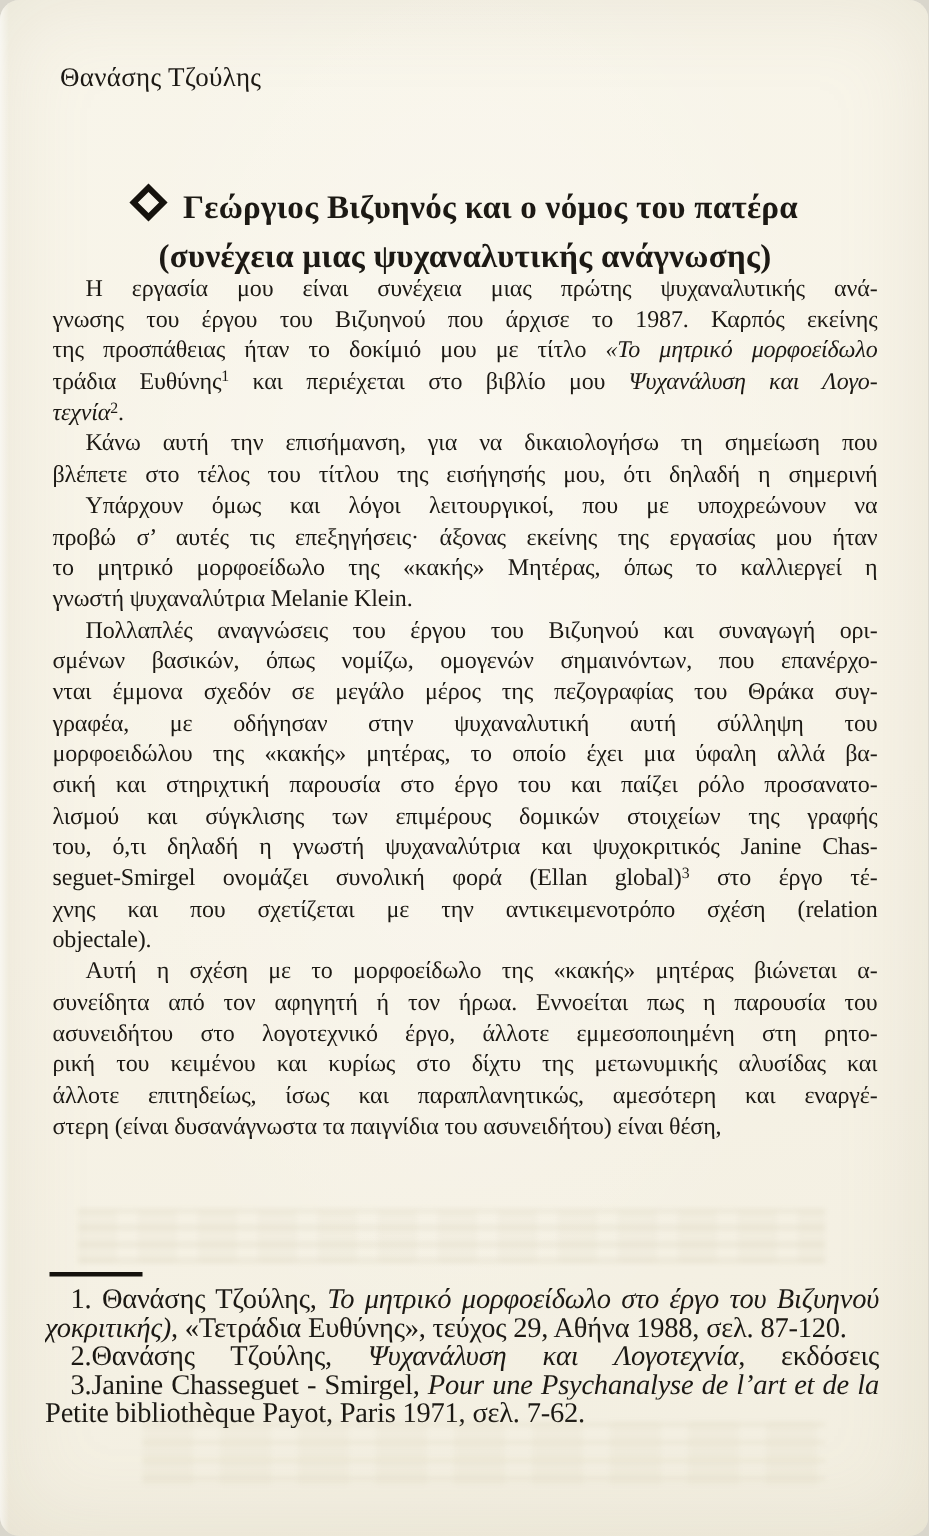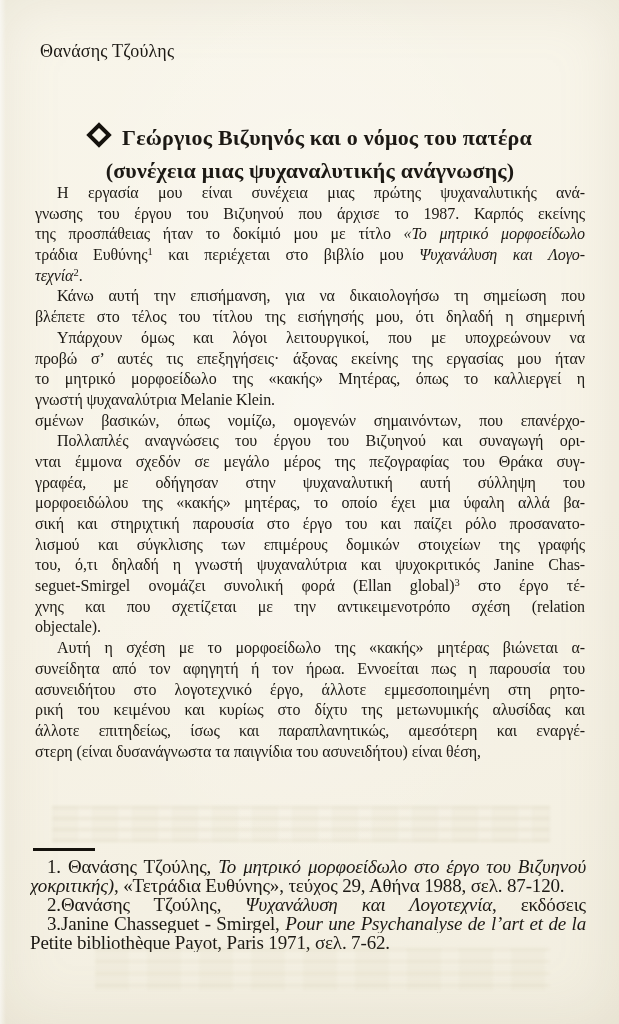--- a/index.html
+++ b/index.html
@@ -4,20 +4,21 @@
 <style>
   html,body { margin:0; padding:0; background:#d9d6cc; }
   .page {
     position:relative; width:619px; height:1024px; overflow:hidden;
     background:
       radial-gradient(ellipse at 50% 40%, rgba(255,255,255,.35) 0%, rgba(255,255,255,0) 60%),
       linear-gradient(168deg, var(--paper,#f8f5ea) 0%, #f7f3e7 55%, #f2eee0 100%);
     box-shadow: inset 0 0 60px rgba(170,160,125,.18);
     font-family:"Liberation Serif","DejaVu Serif",serif;
     color:var(--ink,#1c1914);
+    border-radius:13px;
   }
   .scan-edge { position:absolute; left:0; top:0; width:6px; height:100%;
     background:linear-gradient(90deg, rgba(255,255,255,.55), rgba(255,255,255,0)); }
 
   .author { position:absolute; top:41px; left:40px; font-size:18px; letter-spacing:.2px; }
 
   .titleblock { position:absolute; top:121px; left:35px; width:550px;
     text-align:center; font-weight:bold; font-size:22px; line-height:33px; letter-spacing:.2px; }
   .diamond { display:inline-block; width:10px; height:10px; border:4px solid #15120d;
     transform:rotate(45deg); margin-right:14px; margin-left:2px; vertical-align:1px; }
@@ -64,22 +65,22 @@
       <div class="tline">γνωσης του έργου του Βιζυηνού που άρχισε το 1987. Καρπός εκείνης</div>
       <div class="tline">της προσπάθειας ήταν το δοκίμιό μου με τίτλο <span class="it">«Το μητρικό μορφοείδωλο</span></div>
       <div class="tline">τράδια Ευθύνης<sup>1</sup> και περιέχεται στο βιβλίο μου <span class="it">Ψυχανάλυση και Λογο-</span></div>
       <div class="tline last"><span class="it">τεχνία</span><sup>2</sup>.</div>
       <div class="tline ind">Κάνω αυτή την επισήμανση, για να δικαιολογήσω τη σημείωση που</div>
       <div class="tline">βλέπετε στο τέλος του τίτλου της εισήγησής μου, ότι δηλαδή η σημερινή</div>
       <div class="tline ind">Υπάρχουν όμως και λόγοι λειτουργικοί, που με υποχρεώνουν να</div>
       <div class="tline">προβώ σ’ αυτές τις επεξηγήσεις· άξονας εκείνης της εργασίας μου ήταν</div>
       <div class="tline">το μητρικό μορφοείδωλο της «κακής» Μητέρας, όπως το καλλιεργεί η</div>
       <div class="tline last">γνωστή ψυχαναλύτρια Melanie Klein.</div>
+      <div class="tline ind">Πολλαπλές αναγνώσεις του έργου του Βιζυηνού και συναγωγή ορι-</div>
       <div class="tline">σμένων βασικών, όπως νομίζω, ομογενών σημαινόντων, που επανέρχο-</div>
-      <div class="tline ind">Πολλαπλές αναγνώσεις του έργου του Βιζυηνού και συναγωγή ορι-</div>
       <div class="tline">νται έμμονα σχεδόν σε μεγάλο μέρος της πεζογραφίας του Θράκα συγ-</div>
       <div class="tline">γραφέα, με οδήγησαν στην ψυχαναλυτική αυτή σύλληψη του</div>
       <div class="tline">μορφοειδώλου της «κακής» μητέρας, το οποίο έχει μια ύφαλη αλλά βα-</div>
       <div class="tline">σική και στηριχτική παρουσία στο έργο του και παίζει ρόλο προσανατο-</div>
       <div class="tline">λισμού και σύγκλισης των επιμέρους δομικών στοιχείων της γραφής</div>
       <div class="tline">του, ό,τι δηλαδή η γνωστή ψυχαναλύτρια και ψυχοκριτικός Janine Chas-</div>
       <div class="tline">seguet-Smirgel ονομάζει συνολική φορά (Ellan global)<sup>3</sup> στο έργο τέ-</div>
       <div class="tline">χνης και που σχετίζεται με την αντικειμενοτρόπο σχέση (relation</div>
       <div class="tline last">objectale).</div>
       <div class="tline ind">Αυτή η σχέση με το μορφοείδωλο της «κακής» μητέρας βιώνεται α-</div>

